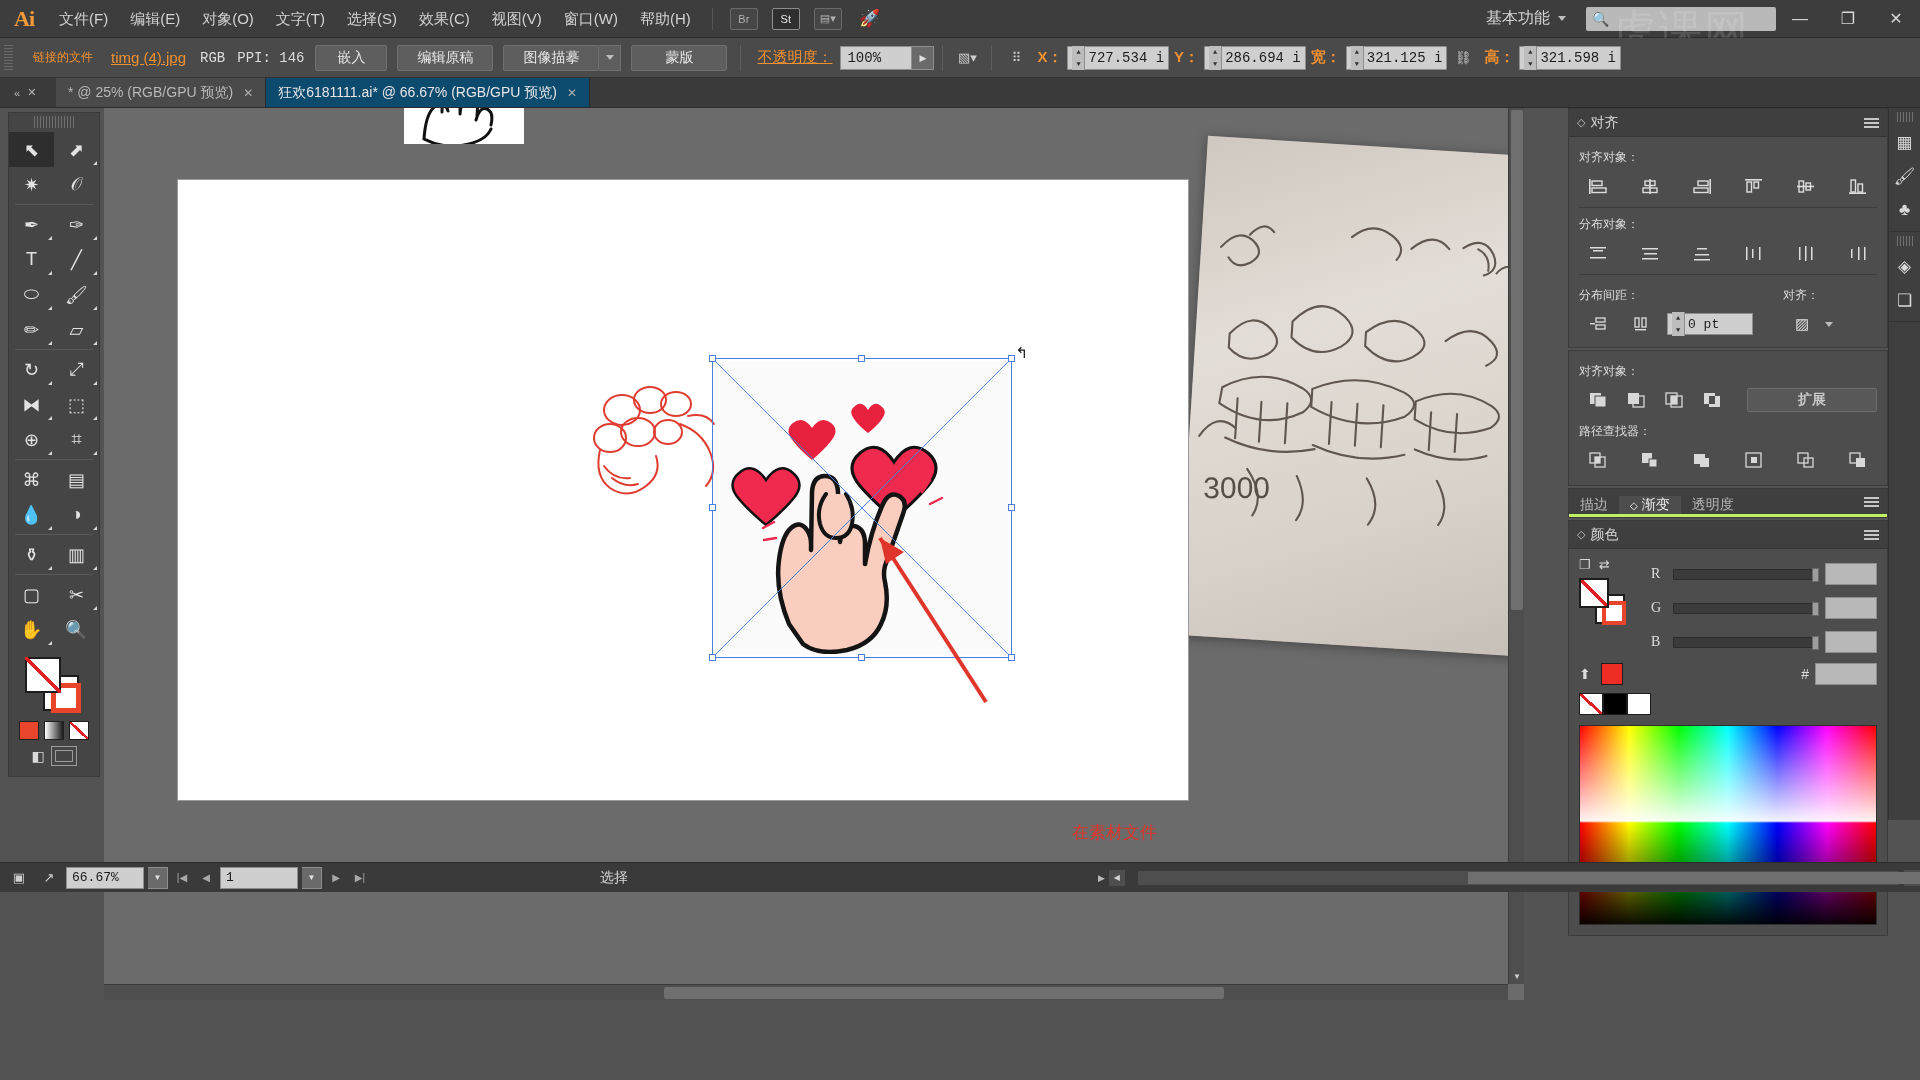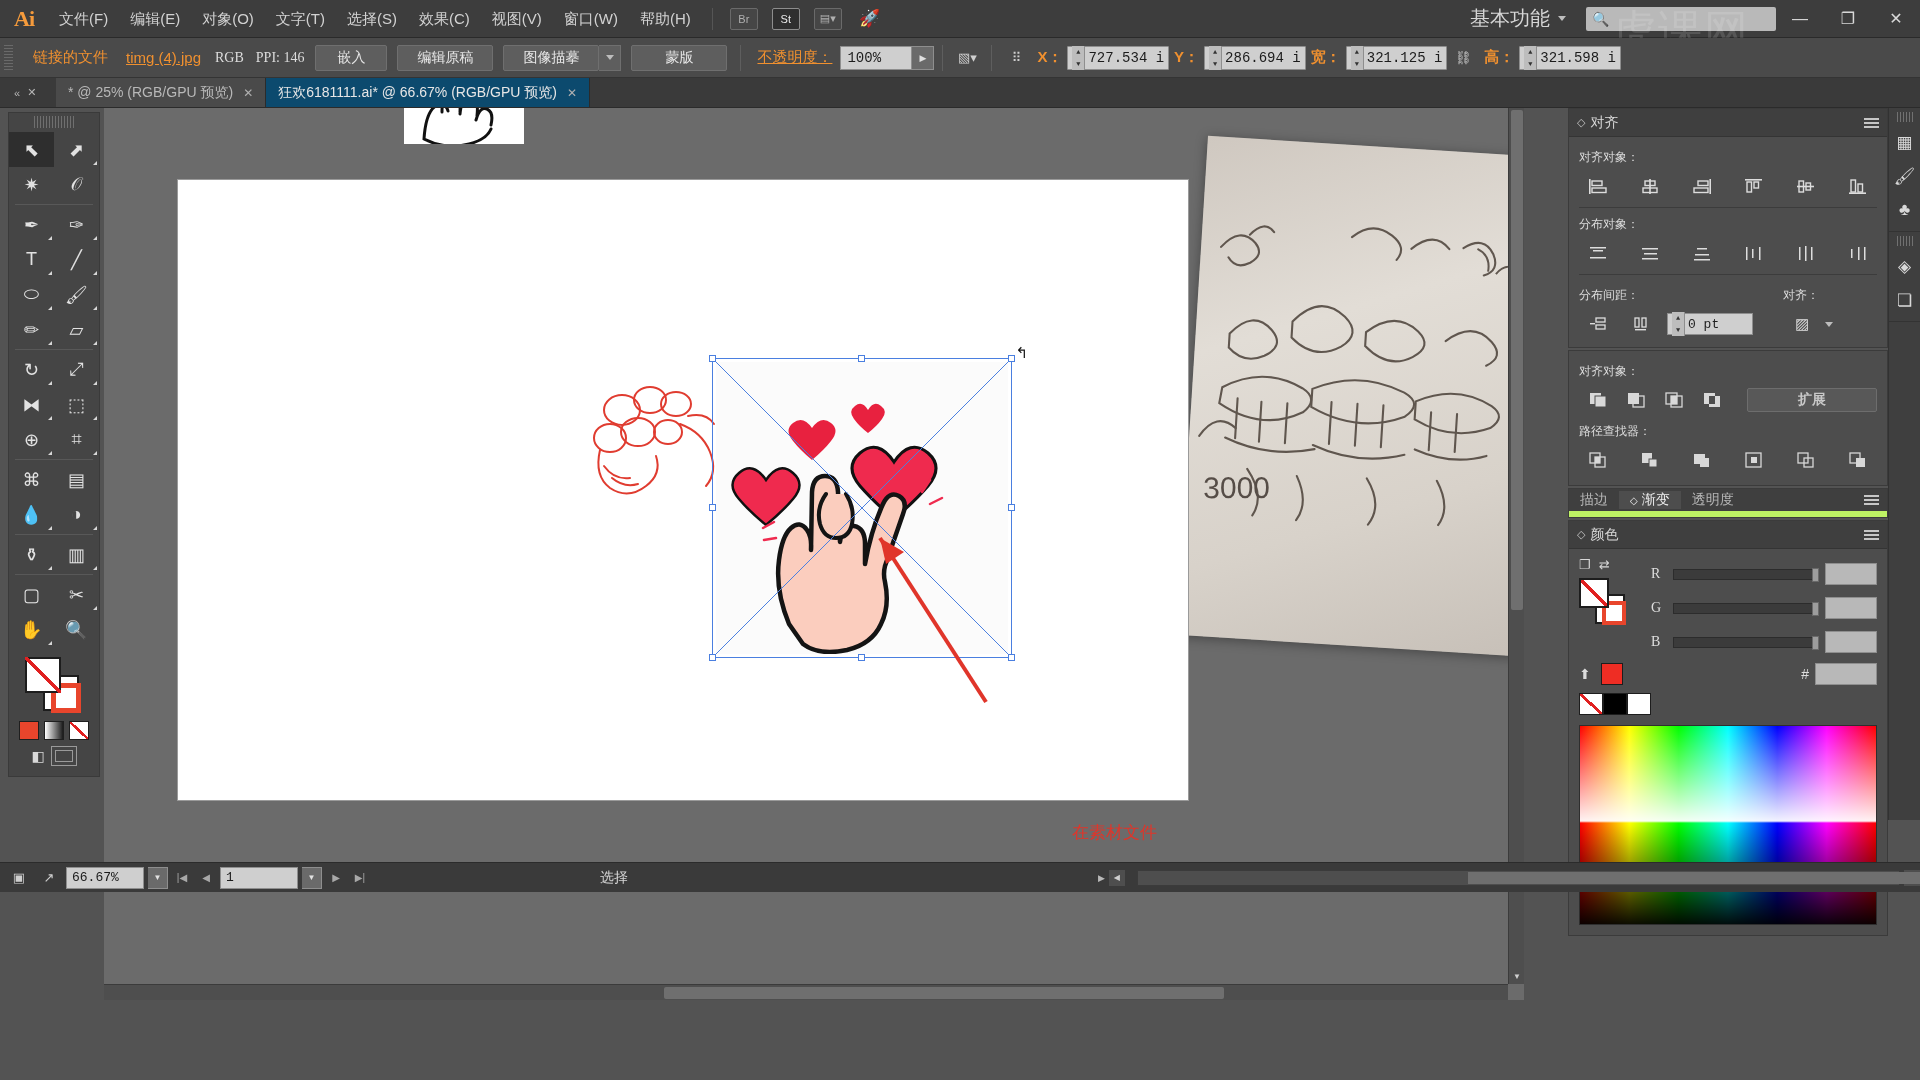--- a/index.html
+++ b/index.html
@@ -30,42 +30,42 @@
   }
   .mb-sep { width:1px; height:22px; background:#555; margin:0 10px; }
   .mb-icon {
     width:28px; height:22px; margin:0 7px; border:1px solid #6a6a6a;
     display:flex; align-items:center; justify-content:center;
     font-size:11px; color:#b0b0b0; border-radius:2px; background:#464646;
   }
   .mb-icon.on { background:#2f2f2f; color:#e8e8e8; border-color:#8d8d8d; }
   .mb-icon.plain { border:none; background:none; font-size:17px; }
   .mb-spacer { flex:1; }
-  .workspace-sel { display:flex; align-items:center; gap:8px; padding:0 14px; font-size:20px;}
+  .workspace-sel { display:flex; align-items:center; gap:8px; padding:0 14px; font-size:16px;}
   .caret { width:0;height:0;border-left:4px solid transparent;border-right:4px solid transparent;border-top:5px solid #bdbdbd;}
   .search-box {
     width:190px; height:24px; background:#b9b9b9; border-radius:2px;
     display:flex; align-items:center; padding:0 6px; margin-left:6px;
   }
   .search-glyph { font-size:14px; color:#444; }
   .wbtns { display:flex; height:38px; }
   .wbtn { width:48px; height:38px; display:flex;align-items:center;justify-content:center;font-size:16px;color:#d8d8d8;}
 
   
   .controlbar {
     position:absolute; left:0; top:38px; width:1920px; height:40px;
     background:#4a4a4a; display:flex; align-items:center;
     border-bottom:1px solid #343434; padding-left:4px;
   }
   .grip { width:9px; height:26px;
     background:repeating-linear-gradient(to bottom,#777 0 1px,transparent 1px 3px);
     margin-right:10px; opacity:.7;}
-  .cb-label-orange { color:#f0902f; font-size:15px; padding:0 10px; white-space:nowrap;}
+  .cb-label-orange { color:#f0902f; font-size:12px; padding:0 10px; white-space:nowrap;}
   .cb-link { color:#f0902f; font-size:15px; text-decoration:underline; padding:0 8px; white-space:nowrap;}
-  .cb-text { color:#dcdcdc; font-size:14px; padding:0 6px; white-space:nowrap; font-family:Liberation Serif, serif;}
+  .cb-text { color:#dcdcdc; font-size:14px; padding:0 6px; white-space:nowrap; font-family:Liberation Mono, monospace;}
   .cb-btn {
     height:26px; min-width:72px; padding:0 14px; background:#5e5e5e;
     border:1px solid #6f6f6f; border-radius:2px; color:#e8e8e8; font-size:14px;
     display:flex; align-items:center; justify-content:center; margin:0 5px; white-space:nowrap;
   }
   .cb-btn.wide{min-width:96px;}
   .cb-dd { width:22px;height:26px;background:#5e5e5e;border:1px solid #6f6f6f;border-left:none;
            display:flex;align-items:center;justify-content:center;margin-left:-5px;margin-right:5px;}
   .cb-sep { width:1px; height:26px; background:#5e5e5e; margin:0 8px;}
   .num-field {
@@ -158,21 +158,21 @@
   .ibtn{width:38px;height:26px;display:flex;align-items:center;justify-content:center;
         color:#e0e0e0;font-size:15px;border-radius:2px;}
   .hr-line{height:1px;background:#3c3c3c;margin:6px 0 8px;}
   .row-split{display:flex;align-items:flex-start;}
   .spacer-fld{display:flex;align-items:center;gap:6px;}
   .sm-field{display:flex;align-items:center;height:22px;width:86px;background:#cfcfcf;
             border:1px solid #8e8e8e;color:#1f1f1f;font-size:13px;padding-left:4px;
             font-family:"Liberation Mono",monospace;}
   .expand-btn{flex:1;height:24px;background:#585858;border:1px solid #6d6d6d;border-radius:2px;
               color:#c8c8c8;font-size:14px;display:flex;align-items:center;justify-content:center;margin-left:16px;}
-  .tabstrip{height:28px;background:#3f3f3f;display:flex;align-items:center;border-bottom:6px solid #bef264;}
+  .tabstrip{height:28px;background:#3f3f3f;display:flex;align-items:flex-end;border-bottom:3px solid #bef264;}
   .ptab{padding:0 11px;display:flex;align-items:center;font-size:14px;color:#b6b6b6;}
   .ptab.active{background:#4d4d4d;color:#ececec;}
   .ptab .dm{font-size:10px;margin-right:4px;}
 
   
   .color-body{display:flex;padding:8px 10px 4px;}
   .cp-left{width:62px;}
   .cp-topicons{display:flex;gap:8px;margin-bottom:6px;color:#d7d7d7;font-size:13px;}
   .cp-fs{position:relative;width:52px;height:50px;}
   .cp-box{position:absolute;width:30px;height:30px;border:2px solid #1d1d1d;}

